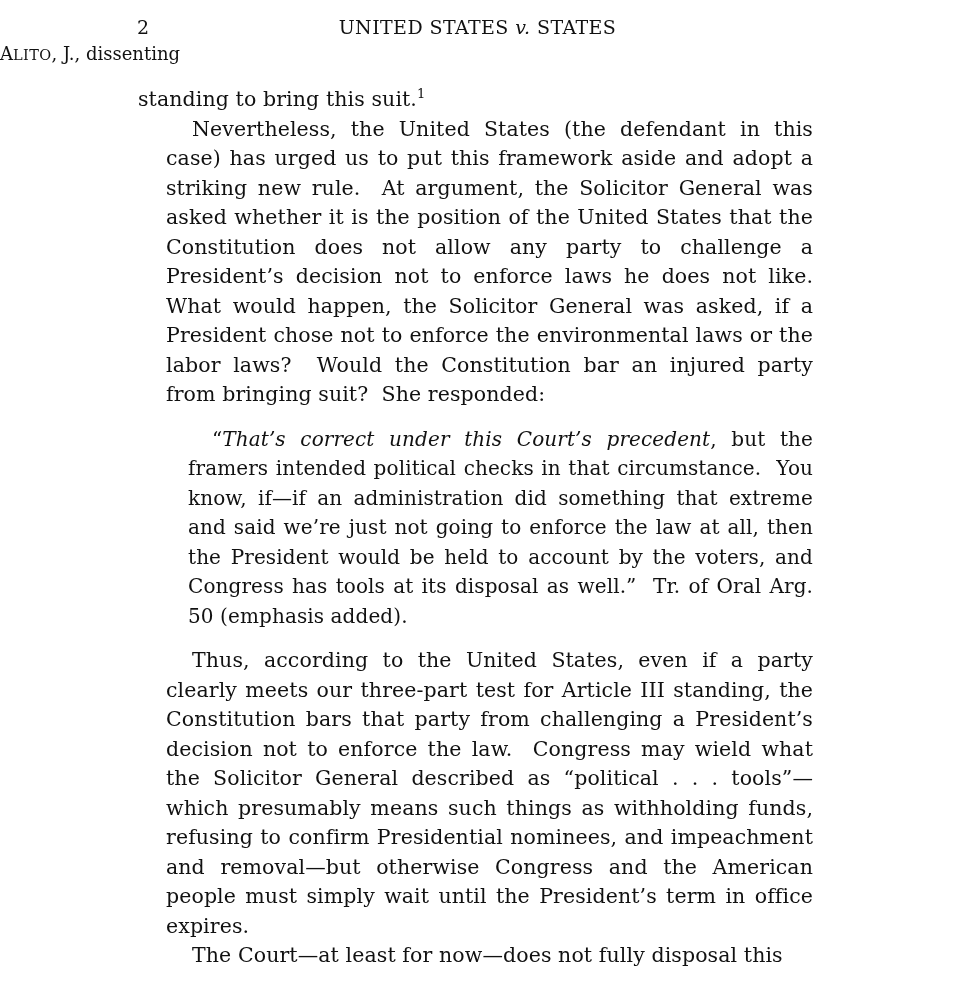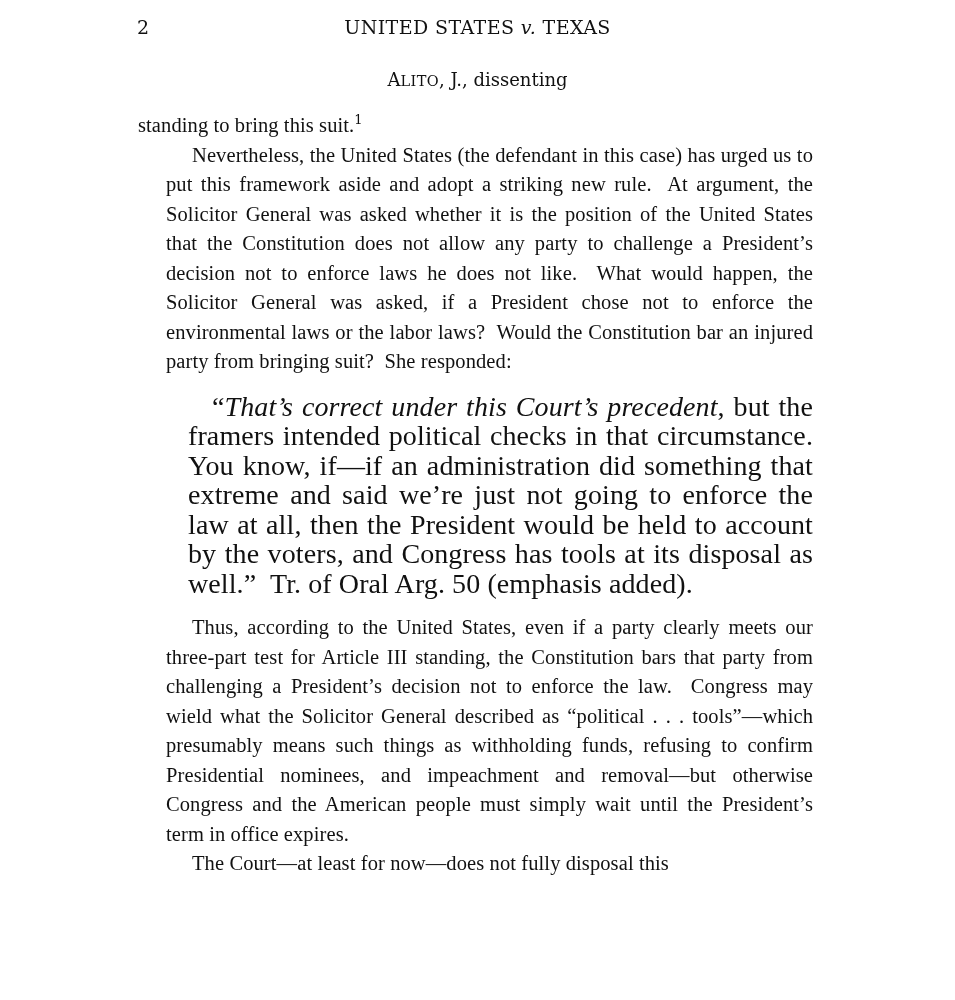--- a/index.html
+++ b/index.html
@@ -32,22 +32,21 @@
   .case-title {
     text-align: center;
     font-size: 19px;
     line-height: 24px;
     letter-spacing: 0.4px;
   }
   .case-title .vs {
     font-style: italic;
   }
   .attribution {
-    text-align: center;
-    margin-top: 26px;
+    text-align: left;
     font-size: 18px;
     line-height: 22px;
   }
   .attribution .sc-rest {
     font-size: 14.5px;
     letter-spacing: 0.4px;
   }
   .body-text {
     margin: 19px 142px 0 138px;
     width: 675px;
@@ -60,46 +59,45 @@
     margin: 0;
     padding: 0;
   }
   .body-text p.indent {
     text-indent: 26px;
     margin-left: 28px;
   }
   
   .body-text span, .body-text em {
     white-space: pre-wrap;
-    font-family: Liberation Serif, serif;
   }
   sup.fn {
     font-size: 13px;
     line-height: 0;
     vertical-align: super;
   }
   blockquote.excerpt {
     margin: 15px 0 15px 50px;
     padding: 0;
-    font-size: 28px;
+    font-size: 20px;
   }
   blockquote.excerpt p {
     text-indent: 24px;
     margin: 0;
   }
   em { font-style: italic; }
 </style>
 </head>
 <body>
 
 <div class="page">
 
   <div class="running-head">
     <div class="page-number">2</div>
-    <div class="case-title"><span>UNITED STATES</span> <span class="vs">v.</span> <span>TEXAS</span></div>
+    <div class="case-title"><span>UNITED STATES</span> <span class="vs">v.</span> <span>STATES</span></div>
   </div>
 
   <div class="attribution"><span>A</span><span class="sc-rest">LITO</span><span>, J., dissenting</span></div>
 
   <div class="body-text">
 
     <p><span>standing to bring this suit.</span><sup class="fn">1</sup></p>
 
     <p class="indent"><span>Nevertheless, the United States (the defendant in this case) has urged us to put this framework aside and adopt a striking new rule.  At argument, the Solicitor General was asked whether it is the position of the United States that the Constitution does not allow any party to challenge a President’s decision not to enforce laws he does not like.  What would happen, the Solicitor General was asked, if a President chose not to enforce the environmental laws or the labor laws?  Would the Constitution bar an injured party from bringing suit?  She responded:</span></p>
 

